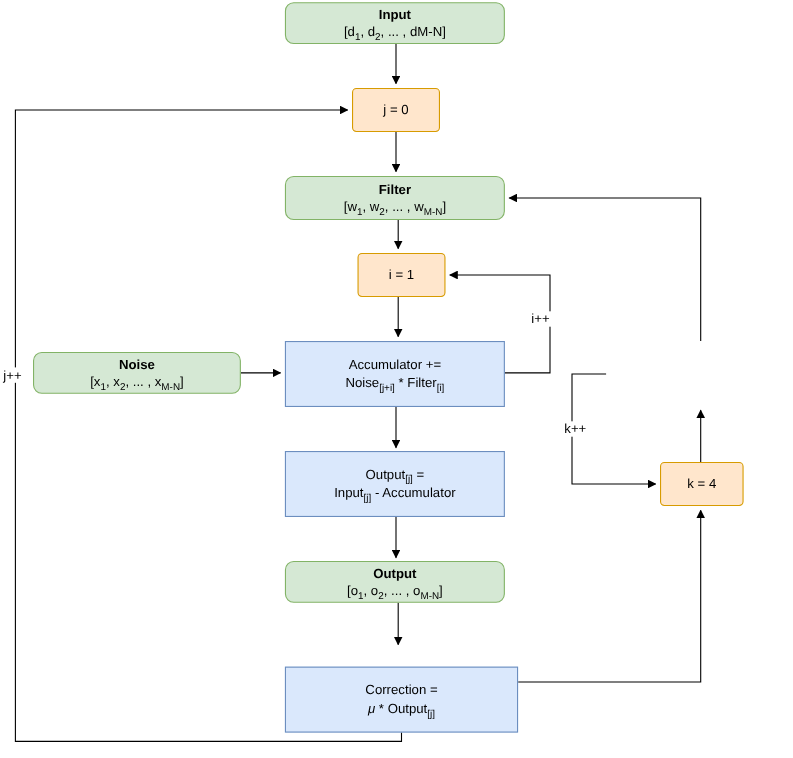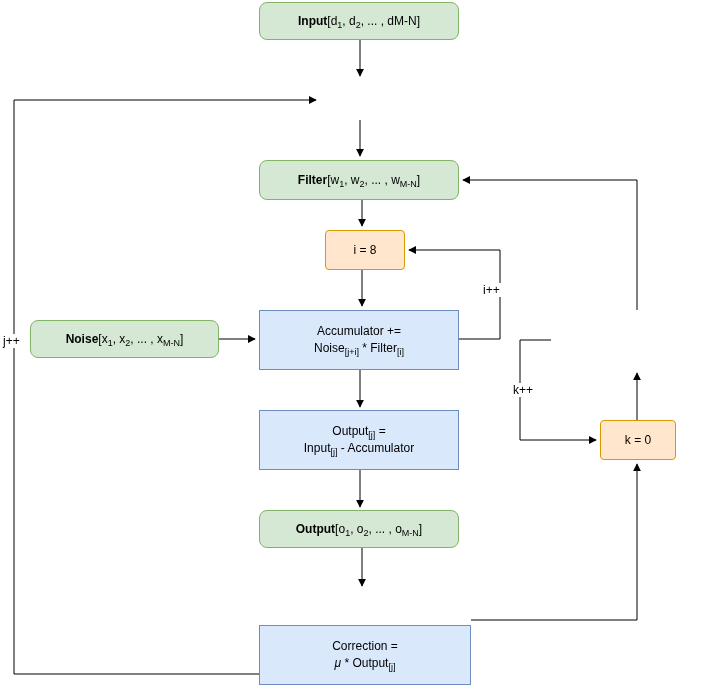--- a/index.html
+++ b/index.html
@@ -15,21 +15,21 @@
   svg.edges { position: absolute; left: 0; top: 0; }
   svg.edges polyline {
     fill: none;
     stroke: var(--edge, #000000);
     stroke-width: 1;
     marker-end: url(#arrowhead);
   }
   .node {
     position: absolute;
     display: flex;
-    flex-direction: row;
+    flex-direction: column;
     justify-content: center;
     align-items: center;
     text-align: center;
     font-size: 12px;
     line-height: 16px;
     color: var(--text, #000);
     padding: 2px;
   }
   .node.green {
     background: var(--green-fill, #d5e8d4);
@@ -81,54 +81,57 @@
     <polyline points="551,340 520,340 520,440 596,440"></polyline>
     <polyline points="637,310 637,180 463,180"></polyline>
     <polyline points="365,650 365,674 14,674 14,100 316,100"></polyline>
   </svg>
 
   <div class="node green" style="left:259px; top:2px; width:200px; height:38px">
     <div class="node-title">Input</div>
     <div class="node-values">[d<sub>1</sub>, d<sub>2</sub>, ... , dM-N]</div>
   </div>
 
+  <div class="node orange" style="left:320px; top:80px; width:80px; height:40px">
+    <div>j = 0</div>
+  </div>
 
   <div class="node green" style="left:259px; top:160px; width:200px; height:40px">
     <div class="node-title">Filter</div>
     <div class="node-values">[w<sub>1</sub>, w<sub>2</sub>, ... , w<sub>M-N</sub>]</div>
   </div>
 
   <div class="node orange" style="left:325px; top:230px; width:80px; height:40px">
-    <div>i = 8</div>
+    <div>i = 1</div>
   </div>
 
   <div class="node green" style="left:30px; top:320px; width:189px; height:38px">
     <div class="node-title">Noise</div>
     <div class="node-values">[x<sub>1</sub>, x<sub>2</sub>, ... , x<sub>M-N</sub>]</div>
   </div>
 
   <div class="node blue" style="left:259px; top:410px; width:200px; height:60px">
     <div>Output<sub>[j]</sub> =<br>Input<sub>[j]</sub> - Accumulator</div>
   </div>
 
   <div class="node blue" style="left:259px; top:310px; width:200px; height:60px">
     <div>Accumulator +=<br>Noise<sub>[j+i]</sub> * Filter<sub>[i]</sub></div>
   </div>
 
   <div class="node green" style="left:259px; top:510px; width:200px; height:38px">
     <div class="node-title">Output</div>
     <div class="node-values">[o<sub>1</sub>, o<sub>2</sub>, ... , o<sub>M-N</sub>]</div>
   </div>
 
-  <div class="node blue" style="left:259px; top:625px; width:212px; height:60px">
+  <div class="node blue" style="left:259px; top:606px; width:212px; height:60px">
     <div>Correction =<br><i>μ</i> * Output<sub>[j]</sub></div>
   </div>
 
 
   <div class="node orange" style="left:600px; top:420px; width:76px; height:40px">
-    <div>k = 0</div>
+    <div>k = 4</div>
   </div>
 
   <div class="edge-label" style="left:482px; top:283px">i++</div>
   <div class="edge-label" style="left:512px; top:383px">k++</div>
   <div class="edge-label" style="left:2px; top:334px">j++</div>
 
 </div>
 
 </body></html>

